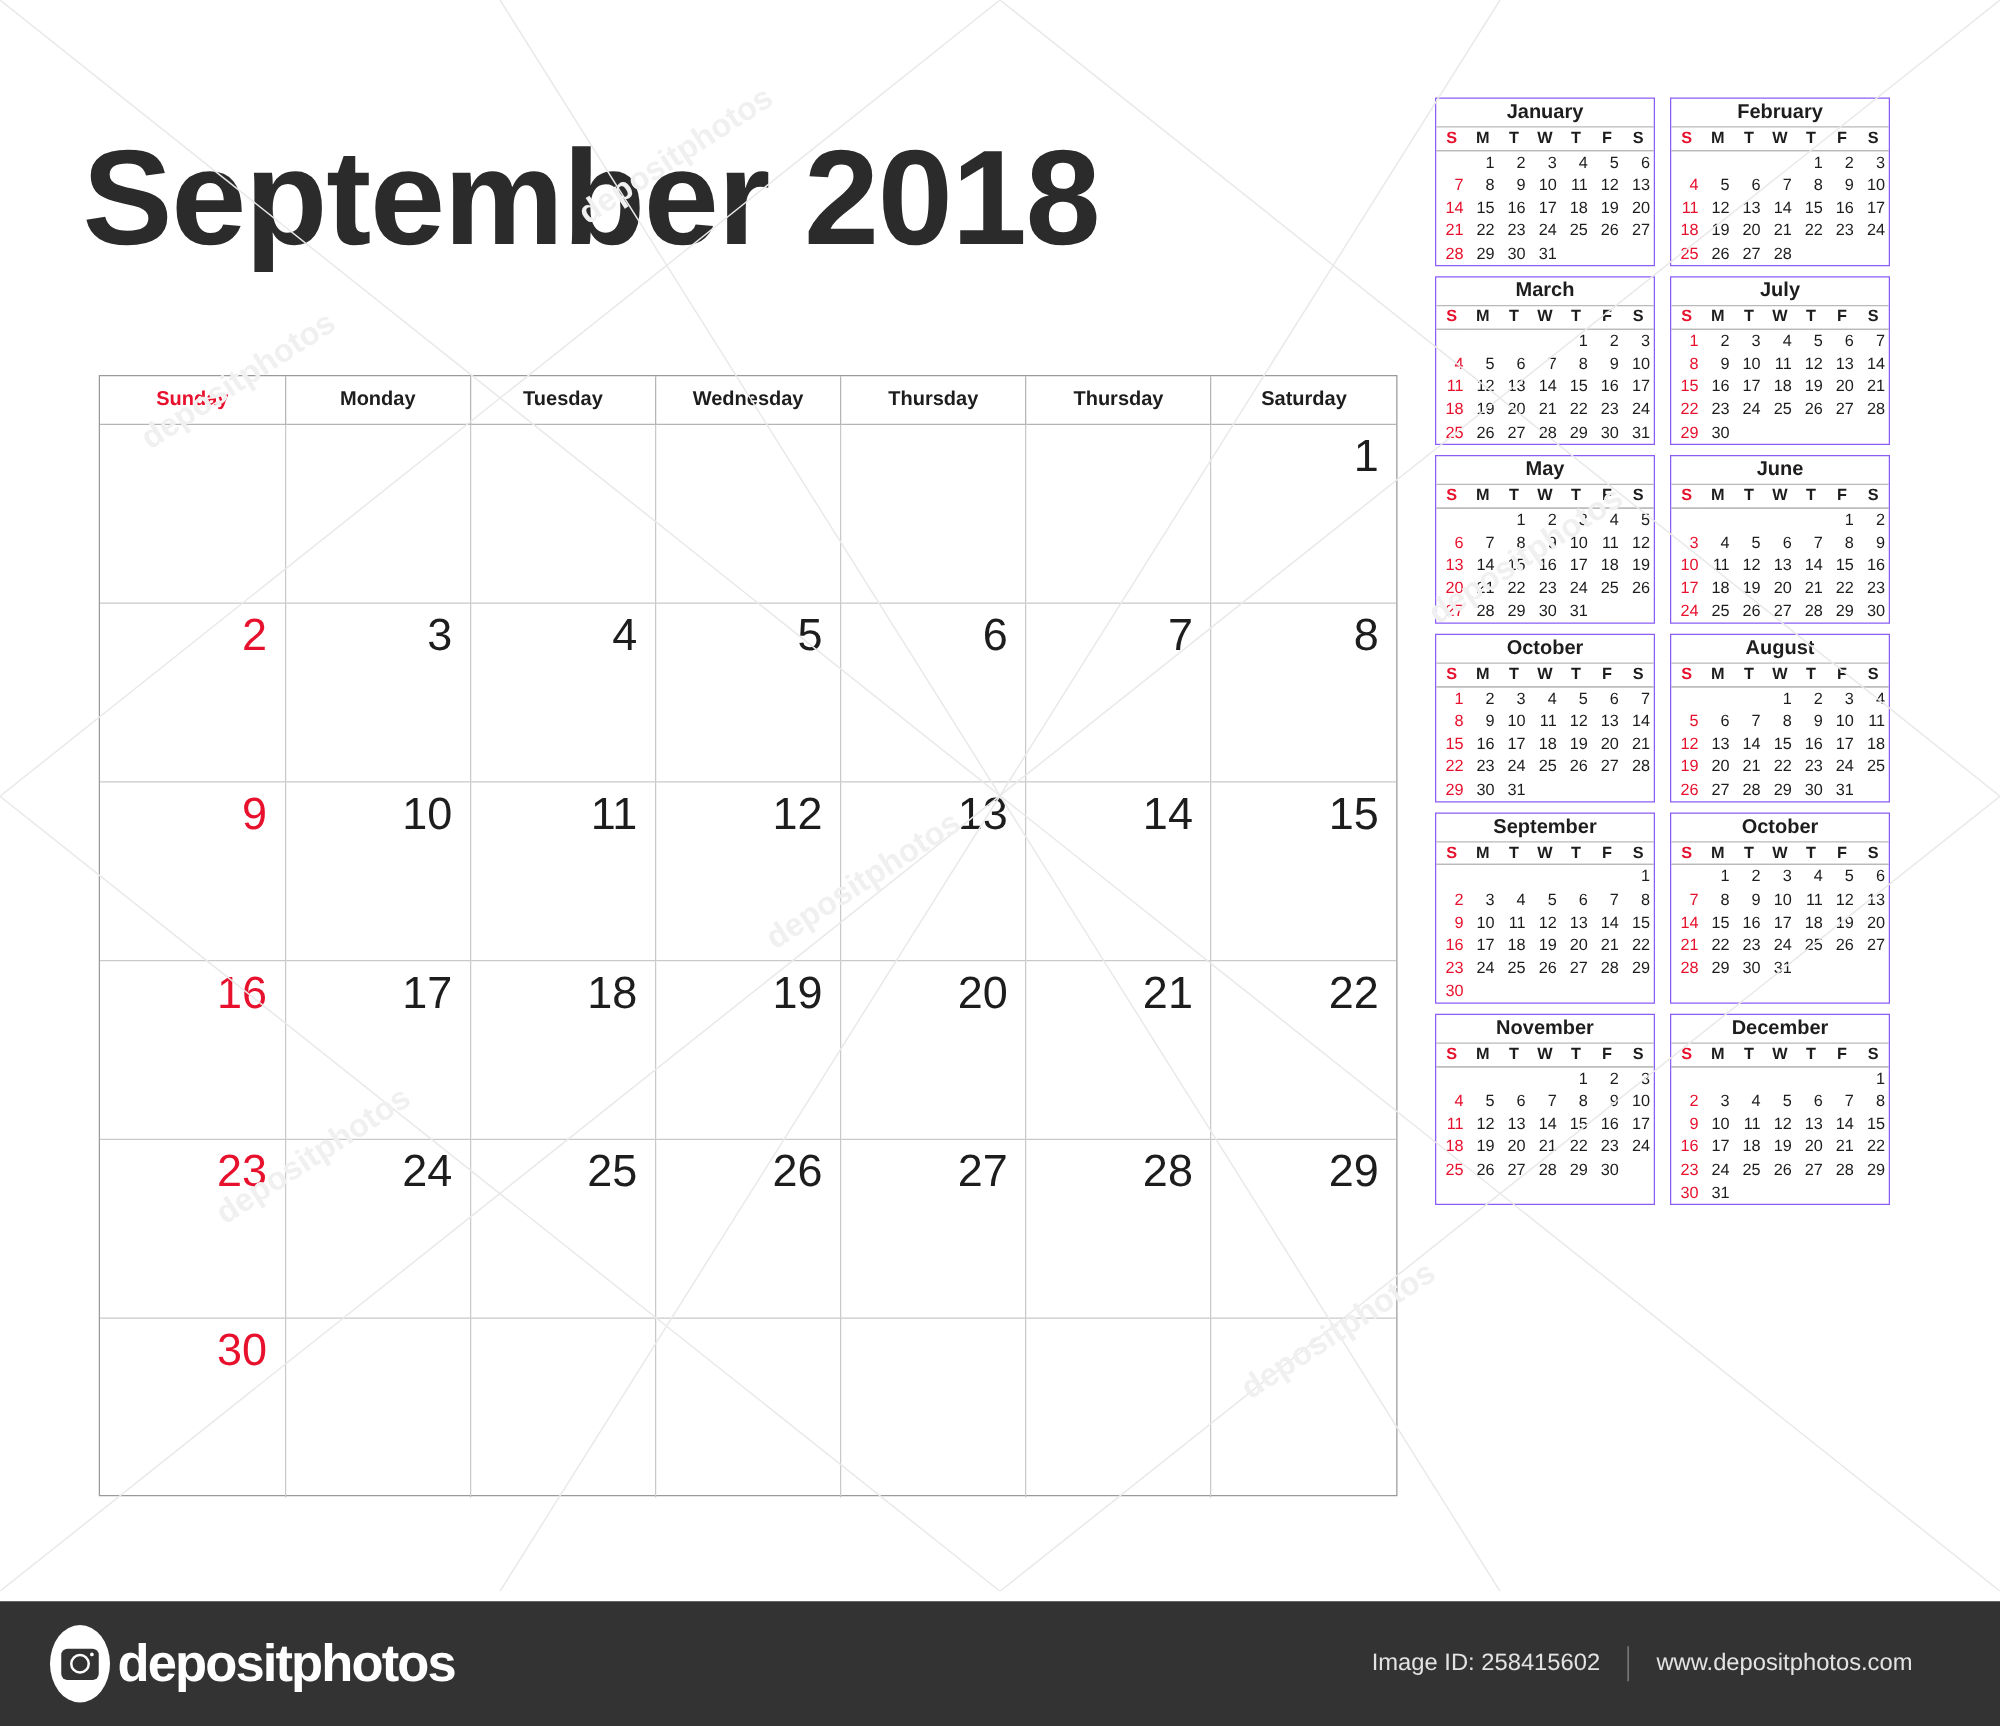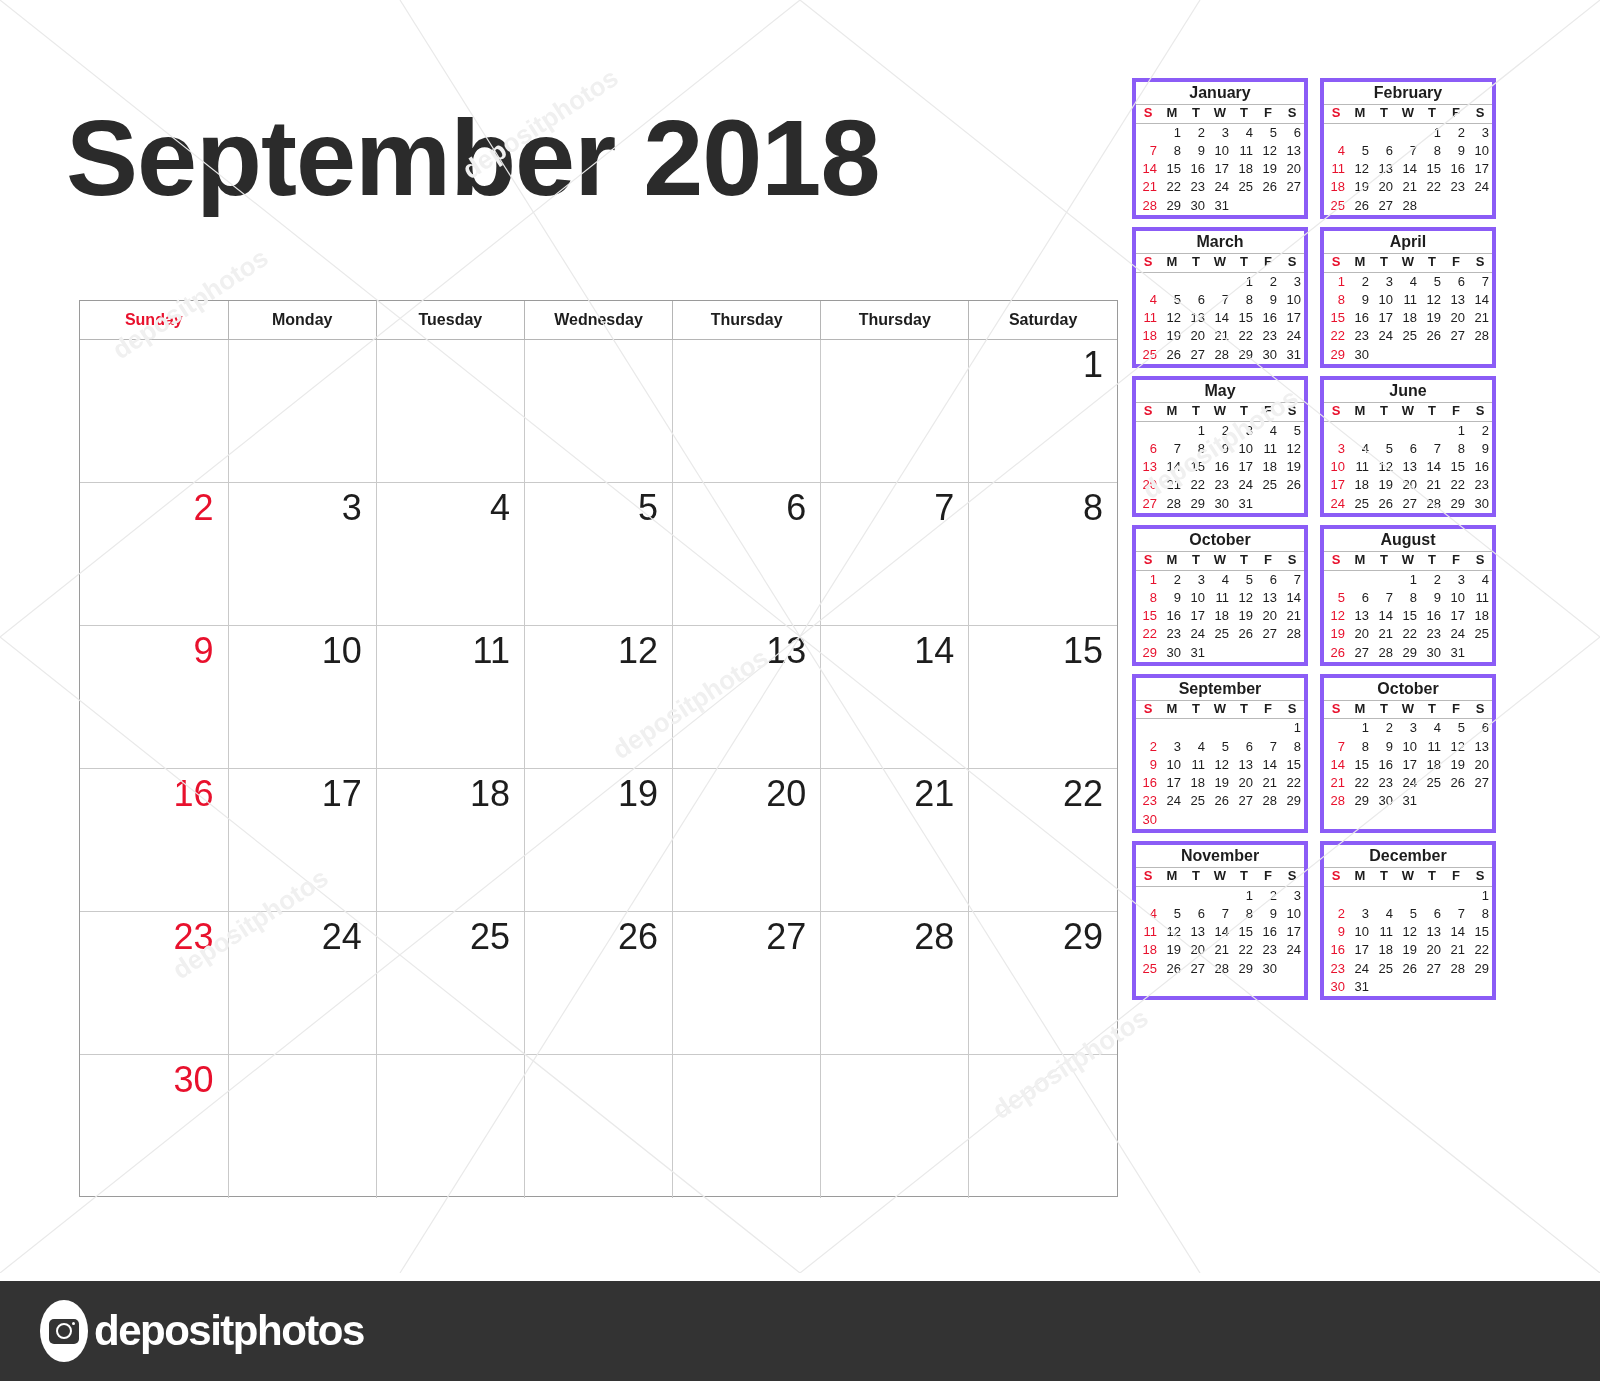--- a/index.html
+++ b/index.html
@@ -85,22 +85,22 @@
     left: 1132px;
     top: 78px;
     width: 388px;
     display: flex;
     flex-wrap: wrap;
     gap: 0px;
   }
   .mini-cal {
     width: 176px;
     box-sizing: border-box;
-    border: 4px solid #8b5cf6;
-    margin: 0 0 8px 0;
+    border: 1px solid #8b5cf6;
+    margin: 0 0 8px 16px;
     background: #fff;
     padding: 0;
   }
   .mini-cal.right { margin-left: 12px; }
   .mini-title {
     text-align: center;
     font-size: 16px;
     font-weight: bold;
     color: #1d1d1d;
     padding: 2px 0 2px 0;
@@ -481,21 +481,21 @@
             <td>27</td>
             <td>28</td>
             <td>29</td>
             <td>30</td>
             <td>31</td>
           </tr>
         </tbody>
       </table>
     </div>
     <div class="mini-cal right">
-      <div class="mini-title">April</div>
+      <div class="mini-title">July</div>
       <table>
         <thead>
           <tr>
             <th class="sun">S</th>
             <th>M</th>
             <th>T</th>
             <th>W</th>
             <th>T</th>
             <th>F</th>
             <th>S</th>
@@ -1095,13 +1095,18 @@
   </g>
 </svg>
 
 <div id="footer-bar">
   <div id="footer-logo">
     <div id="footer-logo-mark">
       <span class="cam"></span>
     </div>
     <span id="footer-logo-text">depositphotos</span>
   </div>
+  <div id="footer-right">
+    <span>Image ID: 258415602</span>
+    <span id="footer-divider"></span>
+    <span>www.depositphotos.com</span>
+  </div>
 </div>
 
 </body></html>

